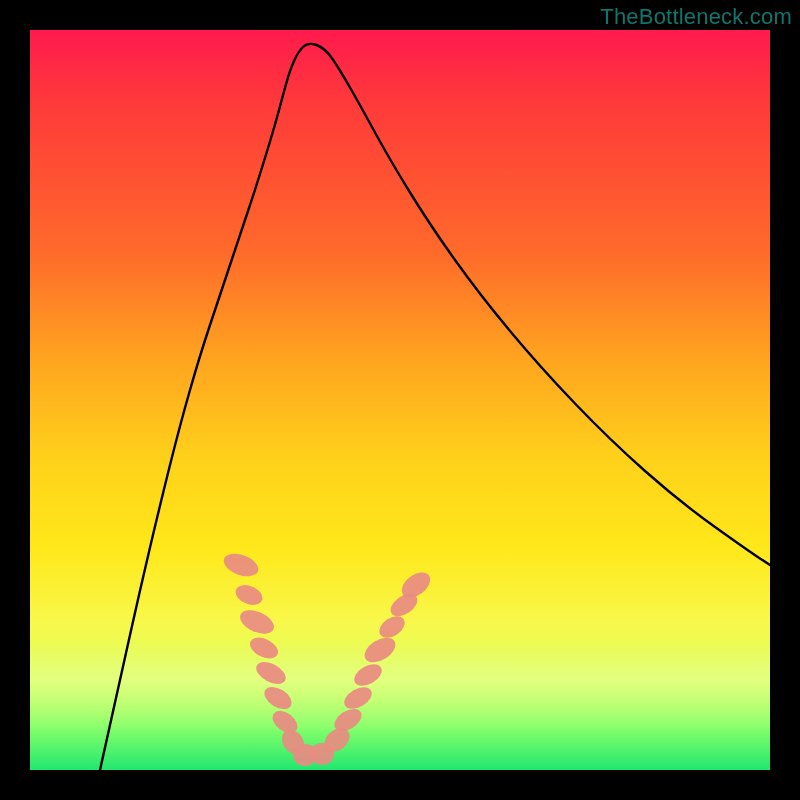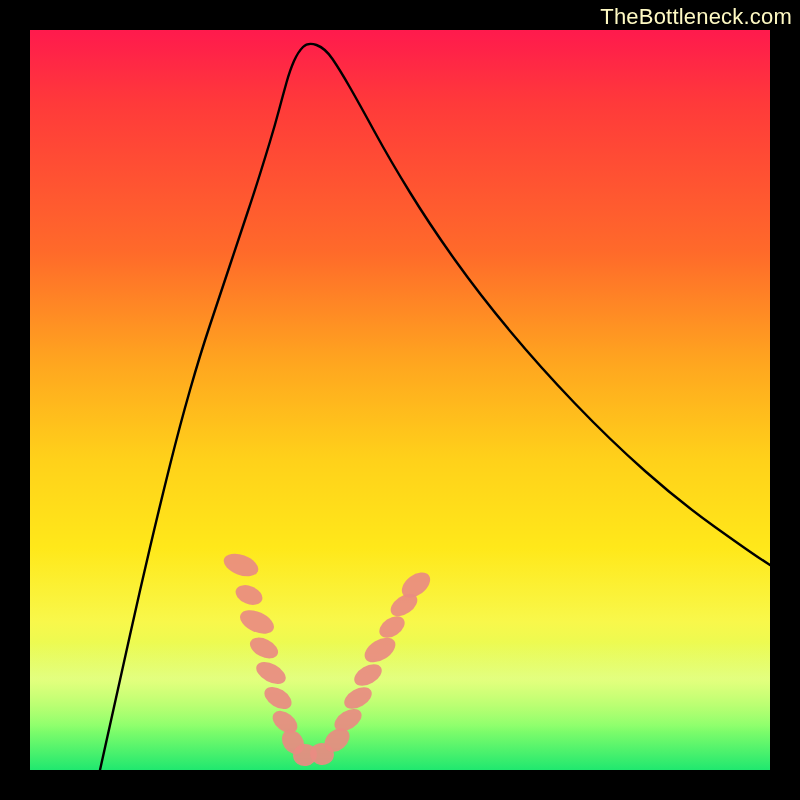--- a/index.html
+++ b/index.html
@@ -48,21 +48,21 @@
       rgba(255,255,255,0) 0%,
       rgba(255,255,230,0.25) 40%,
       rgba(255,255,200,0.15) 70%,
       rgba(255,255,255,0) 100%
     );
   }
   .watermark {
     position: absolute;
     top: 4px;
     right: 8px;
-    color: #fef9c3;
+    color: #0f766e;
     font-size: 22px;
     letter-spacing: 0.2px;
     font-weight: 500;
     font-family: Arial, Helvetica, sans-serif;
   }
   svg.curve {
     position: absolute;
     left: 0;
     top: 0;
     width: 740px;

